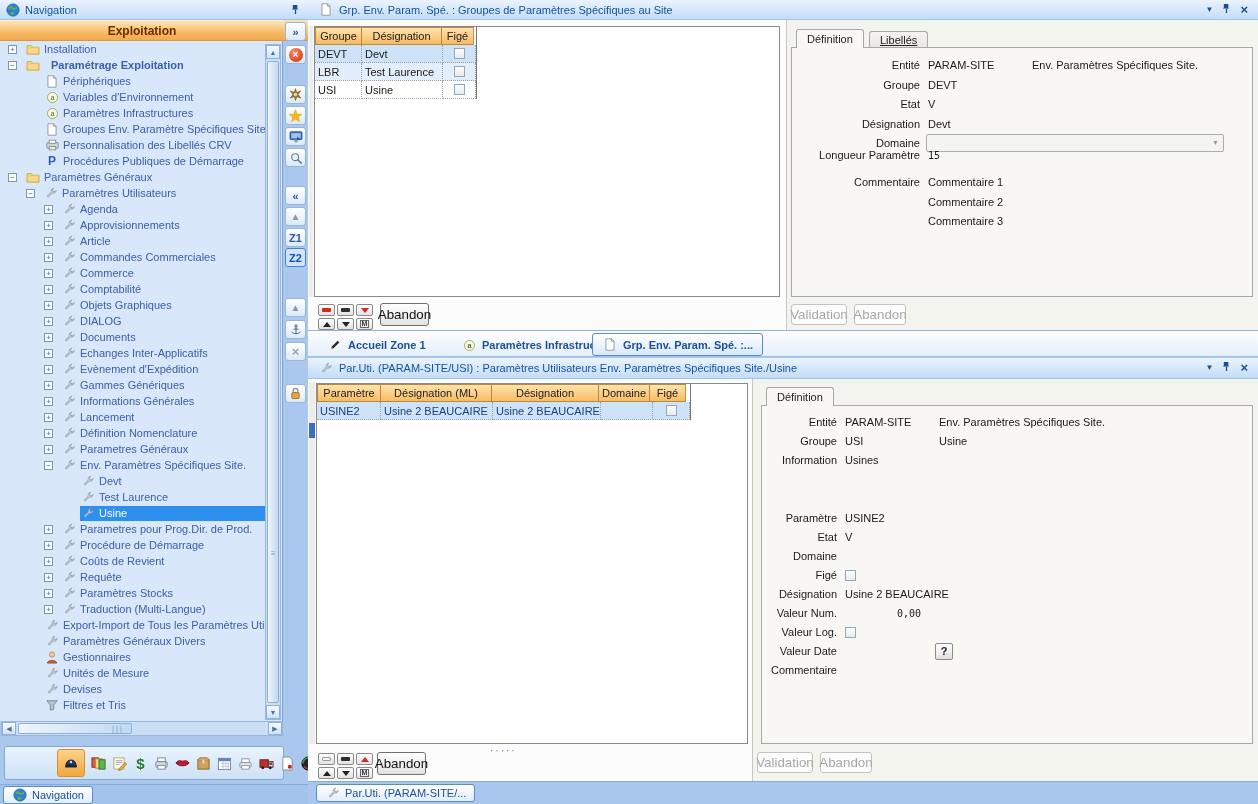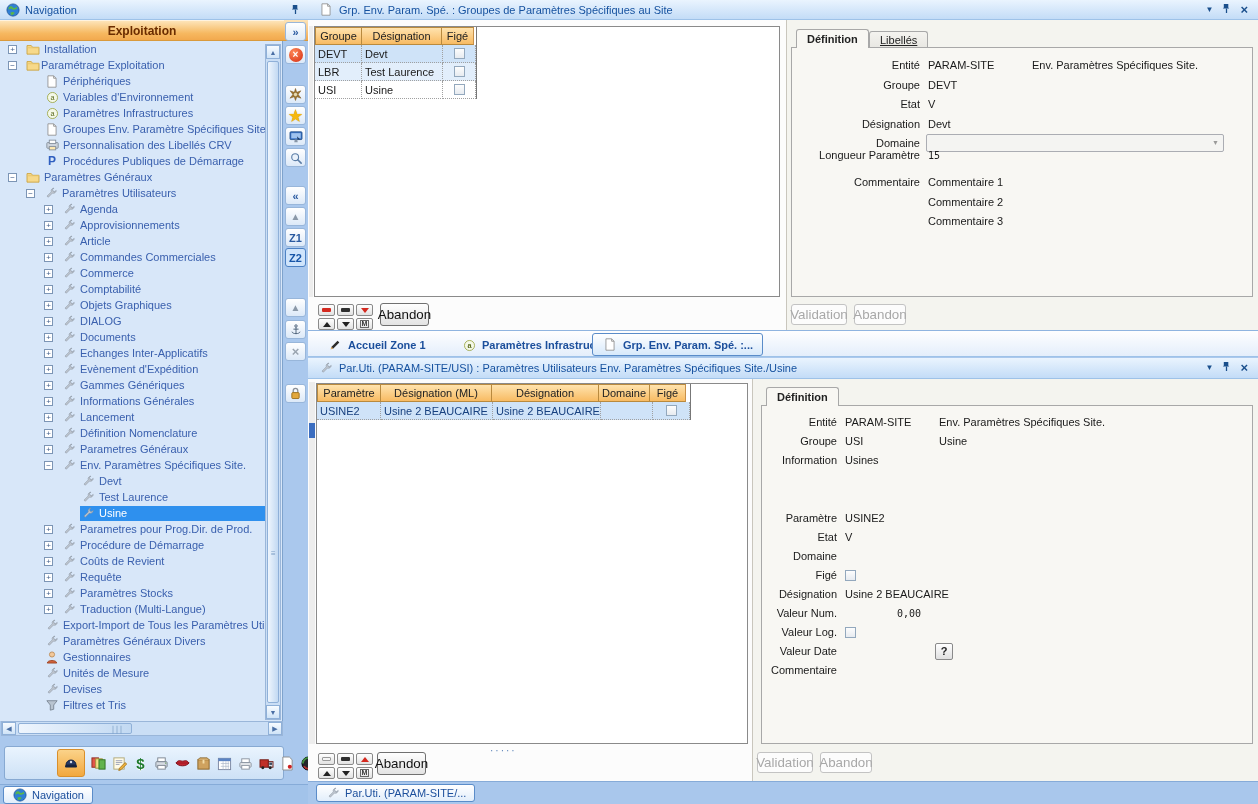--- a/index.html
+++ b/index.html
@@ -76,21 +76,21 @@
      display:flex;align-items:center;justify-content:center;box-sizing:border-box;}
   .g-bar{width:9px;height:4px;border-radius:1px;display:inline-block;}
   .g-tri{width:0;height:0;border-left:4px solid transparent;border-right:4px solid transparent;display:inline-block;}
   .g-m{font-size:7px;font-weight:bold;color:#333;border:1px solid #666;line-height:6px;padding:0 1px;}
   .btn{border:1px solid #707070;border-radius:3px;background:linear-gradient(#fefefe,#e3e3e3);
      color:#111;display:inline-flex;align-items:center;justify-content:center;box-sizing:border-box;}
   .btn.disabled{border-color:#c3c3c3;background:#fcfcfc;color:#a8a8a8;}
   .ftab{position:absolute;height:19px;border:1px solid #a8a8a8;border-bottom:none;border-radius:3px 3px 0 0;
      background:linear-gradient(#ffffff,#f1f0ec);display:flex;align-items:center;justify-content:center;
      padding:0 10px;box-sizing:border-box;color:#222;}
-  .ftab.active{font-weight:bold;background:#f8f7f3;z-index:2;text-align:right;}
+  .ftab.active{font-weight:normal;background:#f8f7f3;z-index:2;text-align:right;}
   .ftab.inactive{background:linear-gradient(#f4f3ef,#e8e7e2);height:17px;top:31px;text-decoration:underline;}
   .fbox{position:absolute;border:1px solid #a8a8a8;background:#f8f7f3;box-sizing:border-box;}
   .frow{position:absolute;left:0;width:100%;height:16px;display:flex;align-items:center;}
   .flabel{text-align:right;flex:none;color:#1a1a1a;}
   .fvalue{color:#1a1a1a;white-space:nowrap;}
   .fvalue2{position:absolute;color:#1a1a1a;white-space:nowrap;}
   .mono{font-family:"DejaVu Sans Mono",monospace;font-size:10px;}
   .combo{height:18px;border:1px solid #abadb3;background:#f4f4f2;border-radius:2px;margin-left:6px;position:relative;display:inline-block;box-sizing:border-box;}
   .combo-arrow{position:absolute;right:4px;top:4px;font-size:7px;color:#9a9a9a;}
   .qbtn{width:16px;height:15px;border:1px solid #8a8a8a;border-radius:2px;background:linear-gradient(#fff,#e0e0e0);
@@ -143,21 +143,21 @@
       </div>
       <div class="trow">
         <span style="flex:none;width:8px;"></span>
         <span class="exp">−</span>
         <span class="ic">
           <svg viewBox="0 0 16 14" width="14" height="12">
             <path d="M1 3h5l1.5 2H15v8H1z" fill="#f7d98a" stroke="#c9a23e"></path>
             <path d="M1 5.5h14" stroke="#e7c569"></path>
           </svg>
         </span>
-        <span style="padding-left:0;white-space:nowrap;">Paramétrage Exploitation</span>
+        <span style="padding-left:10px;white-space:nowrap;font-weight:bold;">Paramétrage Exploitation</span>
       </div>
       <div class="trow">
         <span style="flex:none;width:44px;"></span>
         <span class="ic">
           <svg viewBox="0 0 14 16" width="12" height="13">
             <path d="M2 1h7l3 3v11H2z" fill="#fff" stroke="#8a8a8a"></path>
             <path d="M9 1v3h3" fill="none" stroke="#8a8a8a"></path>
           </svg>
         </span>
         <span style="padding-left:3px;white-space:nowrap;">Périphériques</span>

